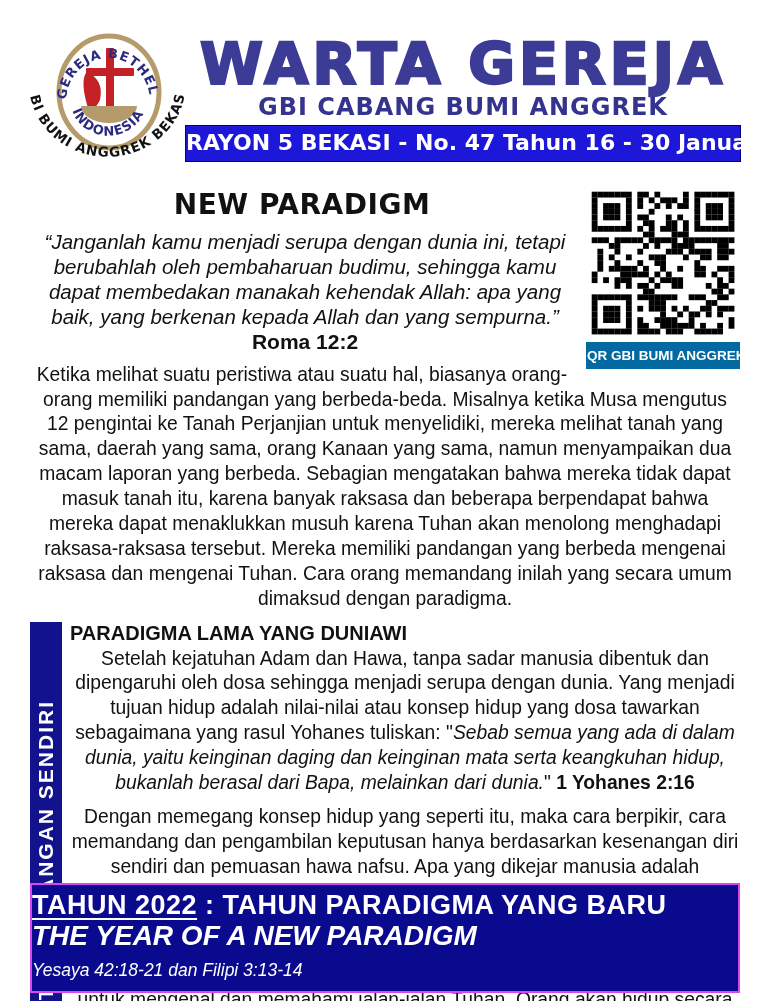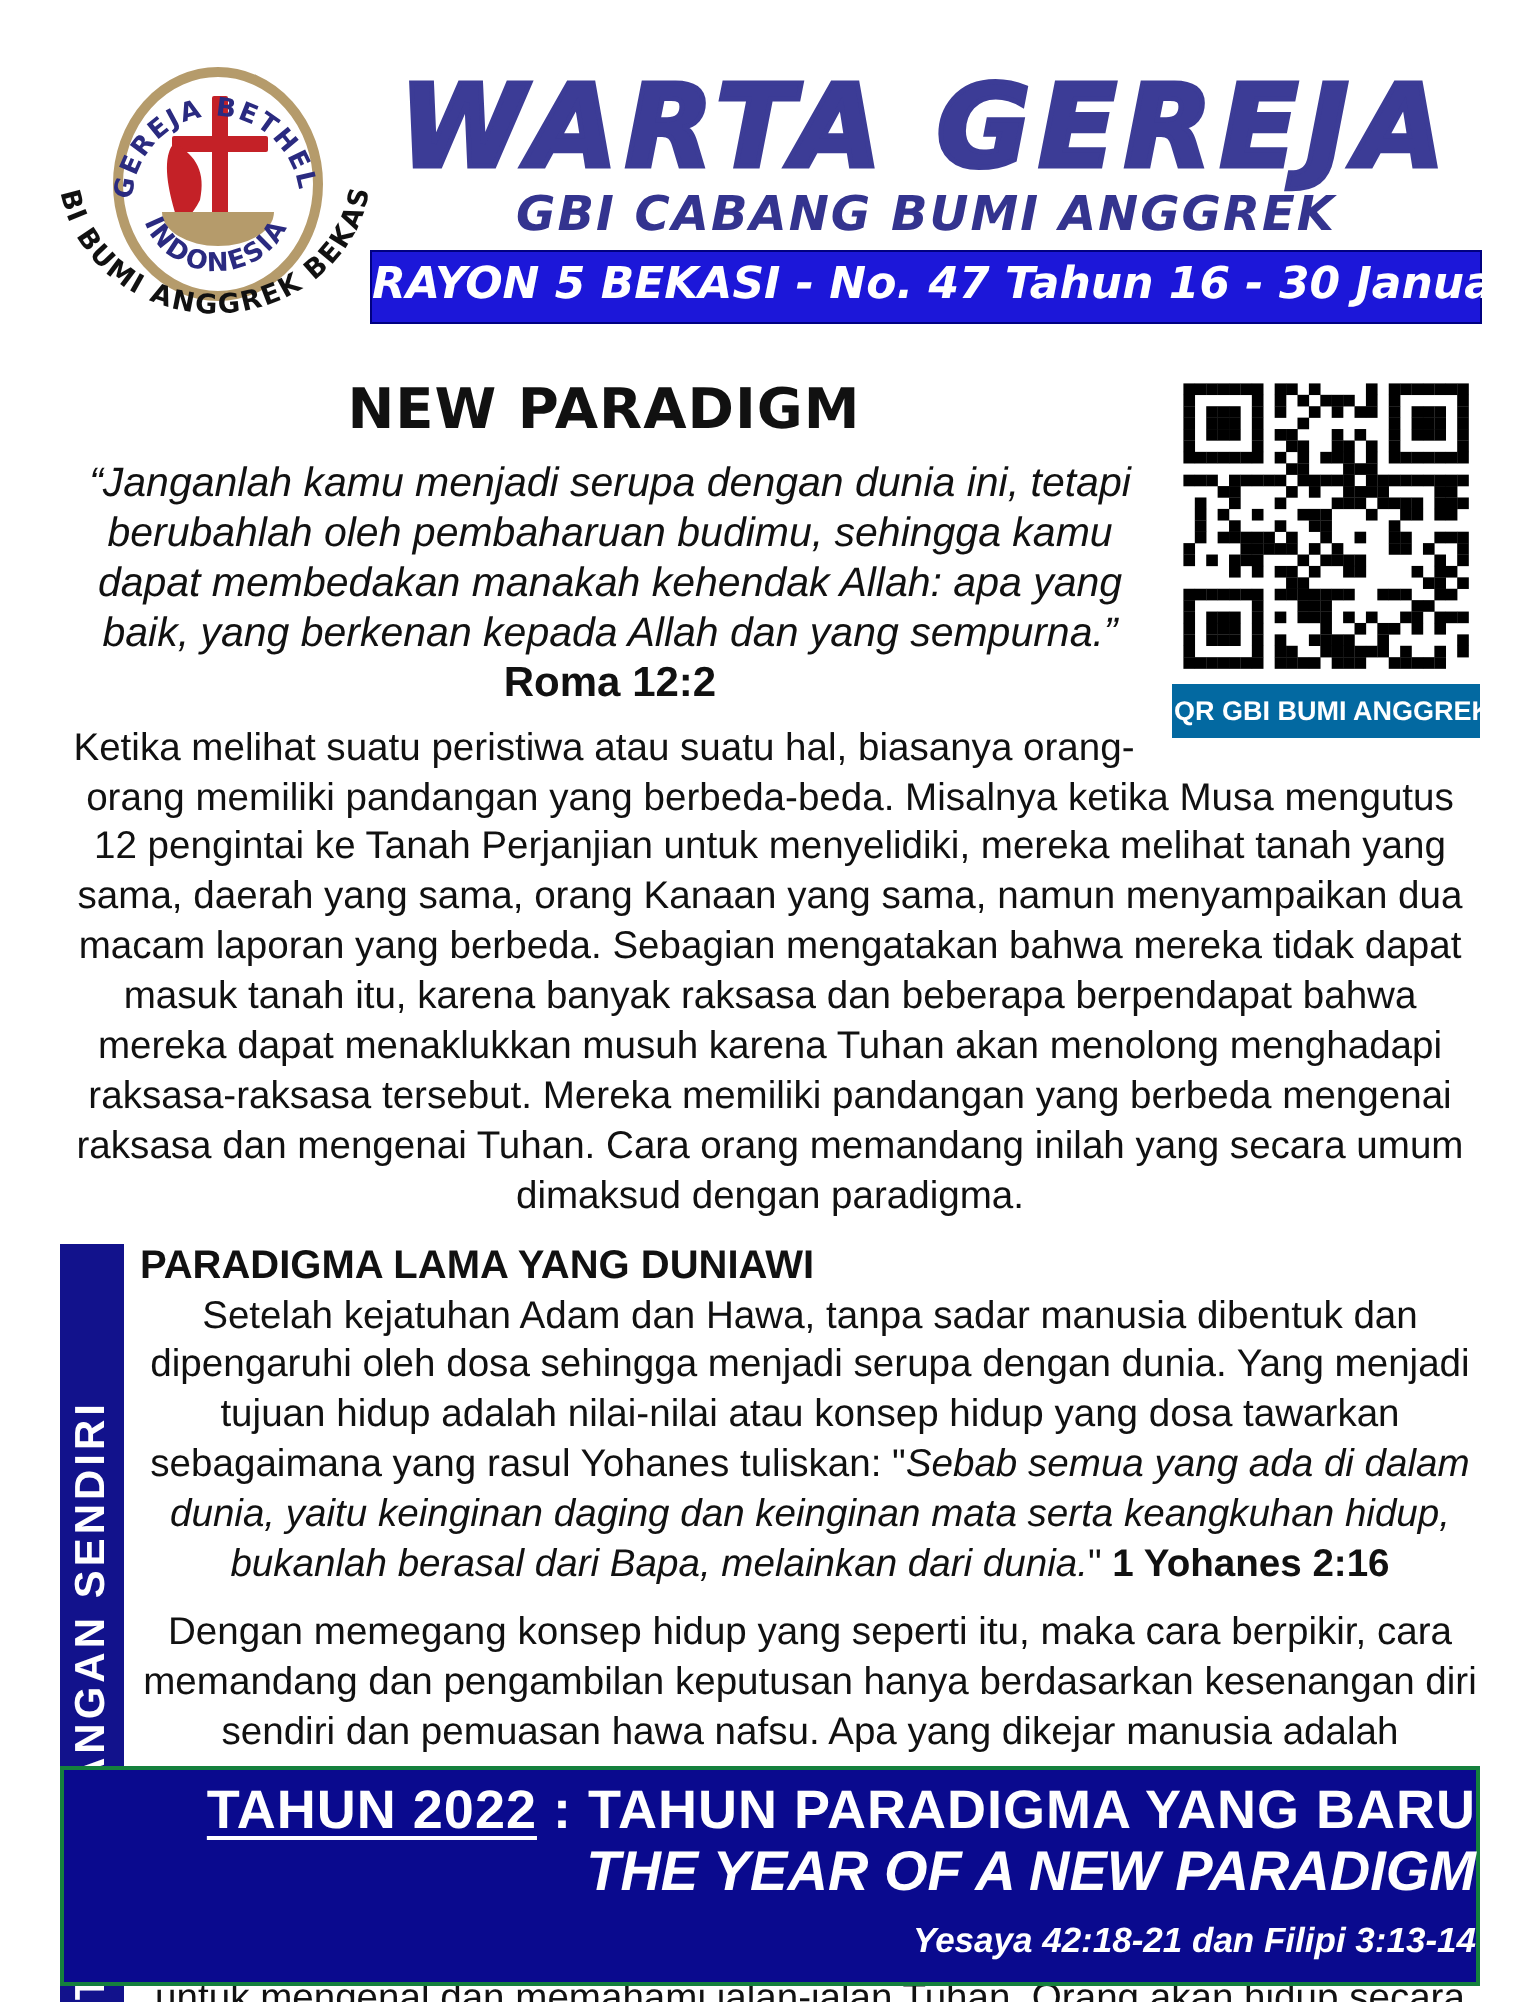--- a/index.html
+++ b/index.html
@@ -10,21 +10,21 @@
     height: 1001px;
     margin: 0 auto;
     background: #ffffff;
     font-family: "Liberation Sans", sans-serif;
     color: #111;
     overflow: hidden;
   }
   
   .masthead { position: relative; height: 180px; }
   .logo-wrap { position: absolute; left: 26px; top: 28px; width: 162px; height: 150px; }
-  .title-block { position: absolute; left: 185px; top: 36px; width: 556px; text-align: center; font-style: italic; }
+  .title-block { position: absolute; left: 185px; top: 36px; width: 556px; text-align: center; }
   .main-title {
     font-family: "DejaVu Sans", sans-serif;
     font-weight: 900;
     font-size: 57px;
     line-height: 1.0;
     letter-spacing: 4px;
     color: #3c3c96;
     -webkit-text-stroke: 2.5px #3c3c96;
     white-space: nowrap;
   }
@@ -107,29 +107,29 @@
   .section-heading { font-size: 20px; font-weight: 800; margin-bottom: 2px; }
   .section-content p { margin-bottom: 9px; }
   .section-content p:last-child { margin-bottom: 0; }
   
   .footer-banner {
     position: absolute;
     left: 30px;
     right: 28px;
     top: 883px;
     background: #0a0a8e;
-    border: 2px solid #15803d;
+    border: 2px solid #d946ef;
     color: #ffffff;
-    text-align: right;
+    text-align: left;
     padding: 6px 0 10px 0;
   }
   .f-line1 { font-size: 27px; font-weight: 800; line-height: 1.1; letter-spacing: 0.5px; }
   .f-line1 .underline { text-decoration: underline; text-underline-offset: 4px; }
   .f-line2 { font-size: 28px; font-weight: 800; font-style: italic; line-height: 1.1; }
-  .f-line3 { font-size: 17.5px; font-weight: 700; font-style: italic; margin-top: 9px; }
+  .f-line3 { font-size: 17.5px; font-weight: 400; font-style: italic; margin-top: 9px; }
 </style>
 </head>
 <body>
 
 <div class="page">
 
   <header class="masthead">
     <div class="logo-wrap">
       <svg width="162" height="150" viewBox="0 0 162 150">
         <defs>

